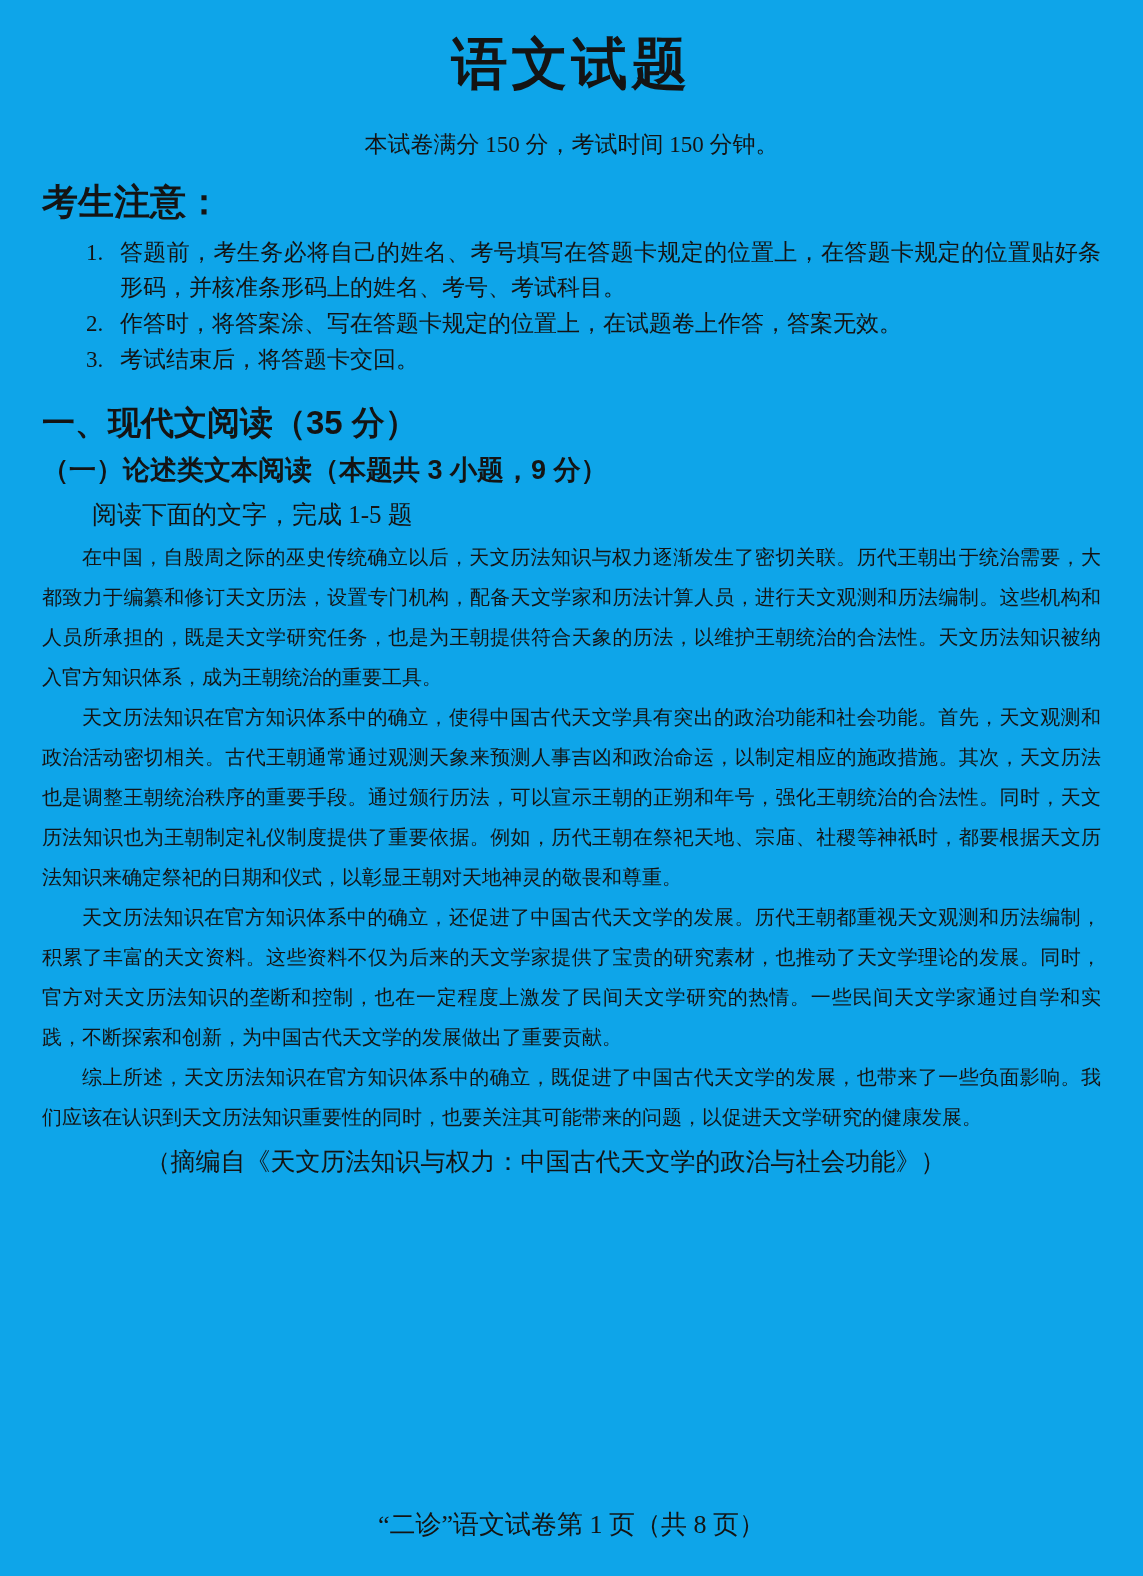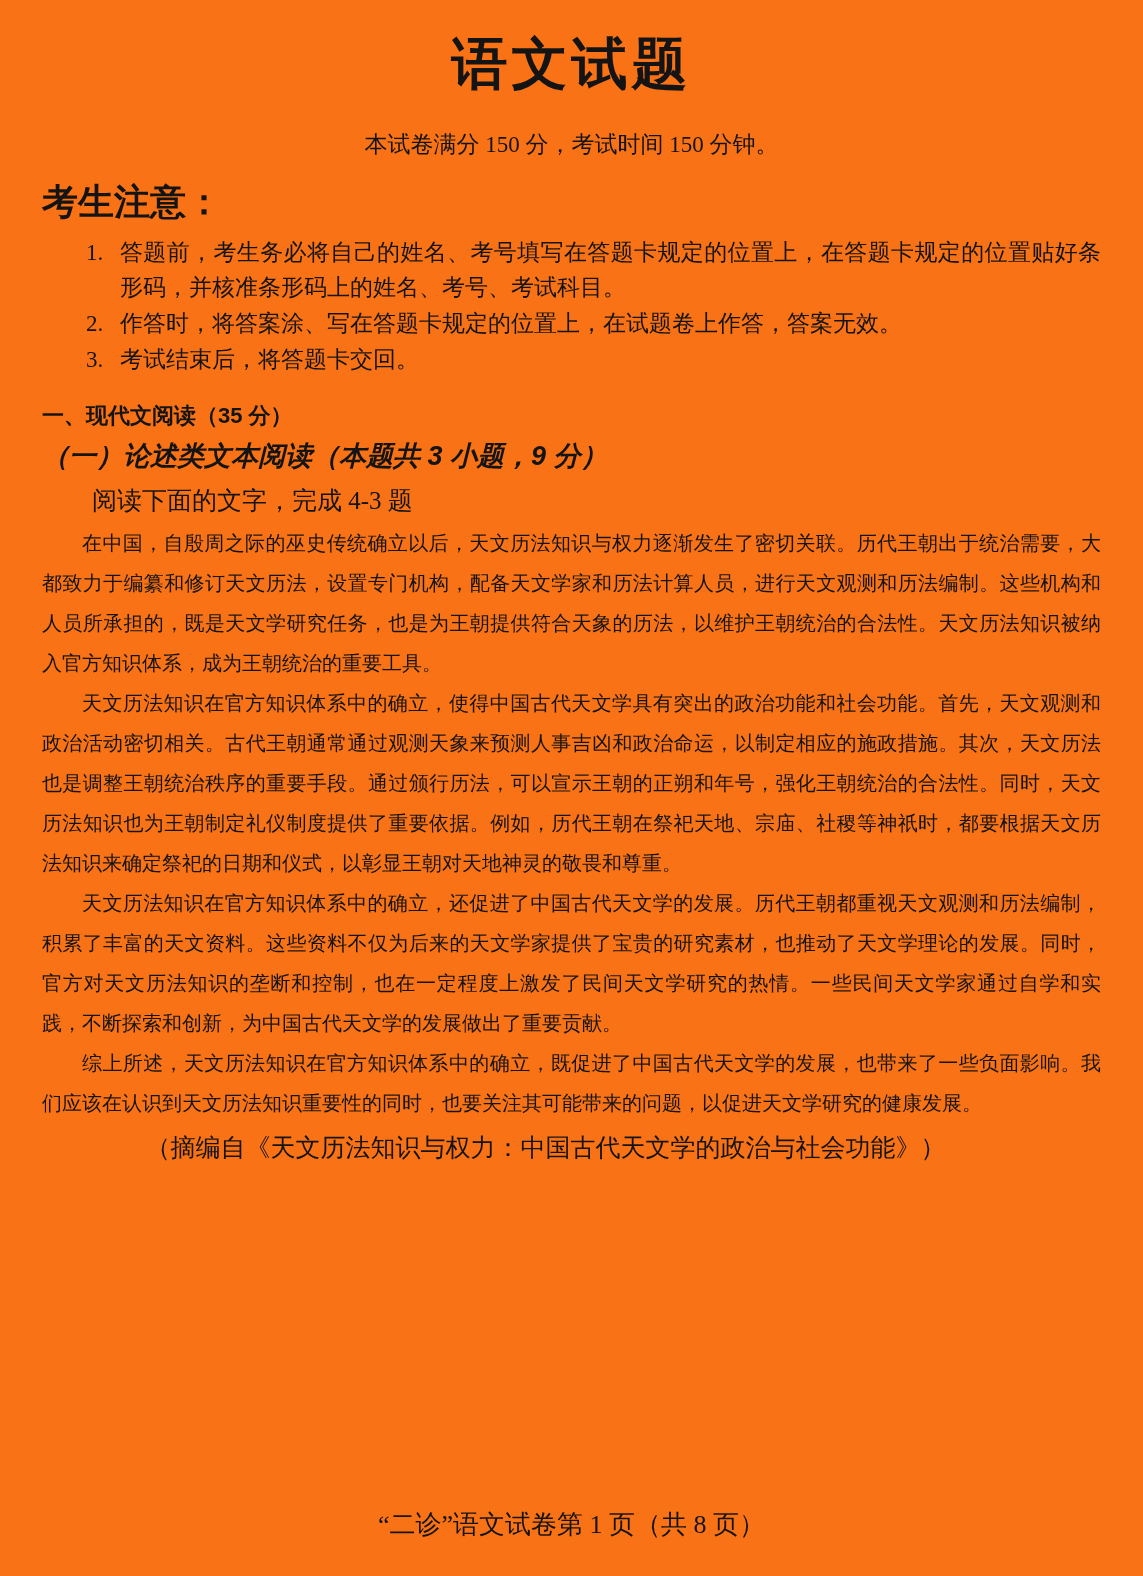--- a/index.html
+++ b/index.html
@@ -5,21 +5,21 @@
   html, body {
     margin: 0;
     padding: 0;
     background: #e8e8e8;
   }
   .page {
     position: relative;
     width: 1143px;
     height: 1576px;
     margin: 0 auto;
-    background: #f97316;
+    background: #0ea5e9;
     box-sizing: border-box;
     padding: 26px 42px 0 42px;
     display: flex;
     flex-direction: column;
     color: #141414;
     overflow: hidden;
   }
   
   .page-title {
     text-align: center;
@@ -57,31 +57,30 @@
   .notice-item .num {
     flex: 0 0 34px;
   }
   .notice-item .txt {
     flex: 1 1 auto;
     text-align: justify;
   }
   .section-heading {
     font-family: "Liberation Sans", "DejaVu Sans", sans-serif;
     font-weight: 700;
-    font-size: 22px;
+    font-size: 33px;
     line-height: 1.3;
     margin-top: 24px;
   }
   .subsection-heading {
     font-family: "Liberation Sans", "DejaVu Sans", sans-serif;
     font-weight: 700;
     font-size: 27px;
     line-height: 1.3;
     margin-top: 8px;
-    font-style: italic;
   }
   .reading-instruction {
     font-family: "Liberation Serif", "DejaVu Serif", serif;
     font-size: 25px;
     margin-top: 10px;
     padding-left: 50px;
   }
   .passage {
     margin-top: 6px;
     font-family: "Liberation Serif", "DejaVu Serif", serif;
@@ -131,21 +130,21 @@
     <div class="notice-item">
       <span class="num">3.</span>
       <span class="txt">考试结束后，将答题卡交回。</span>
     </div>
   </div>
 
   <div class="section-heading">一、现代文阅读（35 分）</div>
 
   <div class="subsection-heading">（一）论述类文本阅读（本题共 3 小题，9 分）</div>
 
-  <div class="reading-instruction">阅读下面的文字，完成 4-3 题</div>
+  <div class="reading-instruction">阅读下面的文字，完成 1-5 题</div>
 
   <div class="passage">
     <p>在中国，自殷周之际的巫史传统确立以后，天文历法知识与权力逐渐发生了密切关联。历代王朝出于统治需要，大都致力于编纂和修订天文历法，设置专门机构，配备天文学家和历法计算人员，进行天文观测和历法编制。这些机构和人员所承担的，既是天文学研究任务，也是为王朝提供符合天象的历法，以维护王朝统治的合法性。天文历法知识被纳入官方知识体系，成为王朝统治的重要工具。</p>
     <p>天文历法知识在官方知识体系中的确立，使得中国古代天文学具有突出的政治功能和社会功能。首先，天文观测和政治活动密切相关。古代王朝通常通过观测天象来预测人事吉凶和政治命运，以制定相应的施政措施。其次，天文历法也是调整王朝统治秩序的重要手段。通过颁行历法，可以宣示王朝的正朔和年号，强化王朝统治的合法性。同时，天文历法知识也为王朝制定礼仪制度提供了重要依据。例如，历代王朝在祭祀天地、宗庙、社稷等神祇时，都要根据天文历法知识来确定祭祀的日期和仪式，以彰显王朝对天地神灵的敬畏和尊重。</p>
     <p>天文历法知识在官方知识体系中的确立，还促进了中国古代天文学的发展。历代王朝都重视天文观测和历法编制，积累了丰富的天文资料。这些资料不仅为后来的天文学家提供了宝贵的研究素材，也推动了天文学理论的发展。同时，官方对天文历法知识的垄断和控制，也在一定程度上激发了民间天文学研究的热情。一些民间天文学家通过自学和实践，不断探索和创新，为中国古代天文学的发展做出了重要贡献。</p>
     <p>综上所述，天文历法知识在官方知识体系中的确立，既促进了中国古代天文学的发展，也带来了一些负面影响。我们应该在认识到天文历法知识重要性的同时，也要关注其可能带来的问题，以促进天文学研究的健康发展。</p>
   </div>
 
   <div class="attribution">（摘编自《天文历法知识与权力：中国古代天文学的政治与社会功能》）</div>
 

